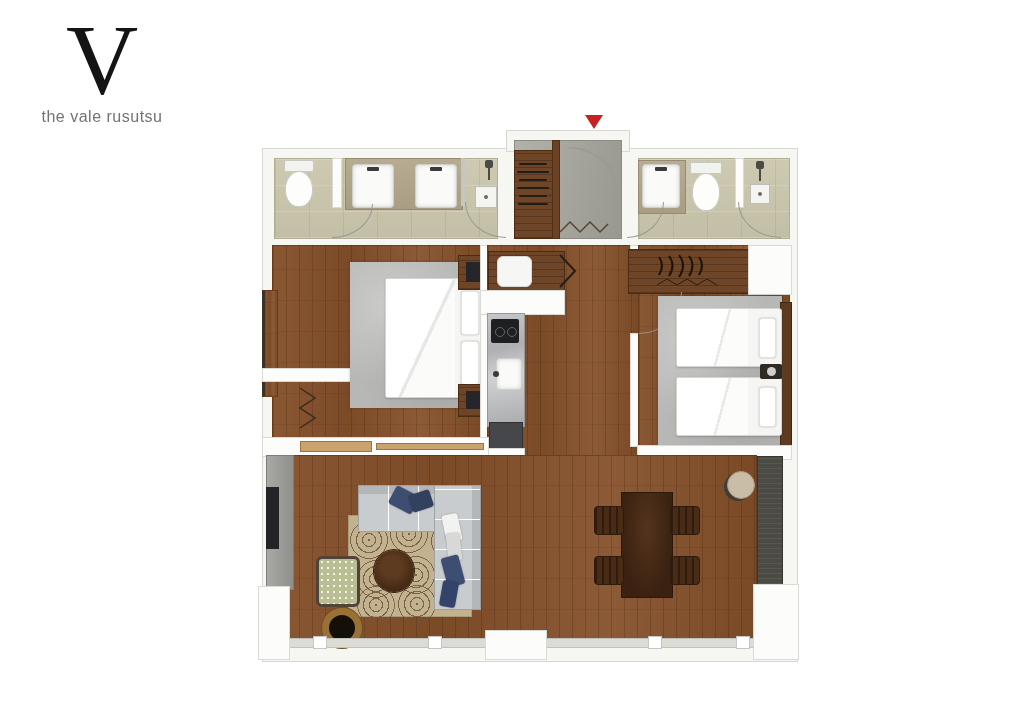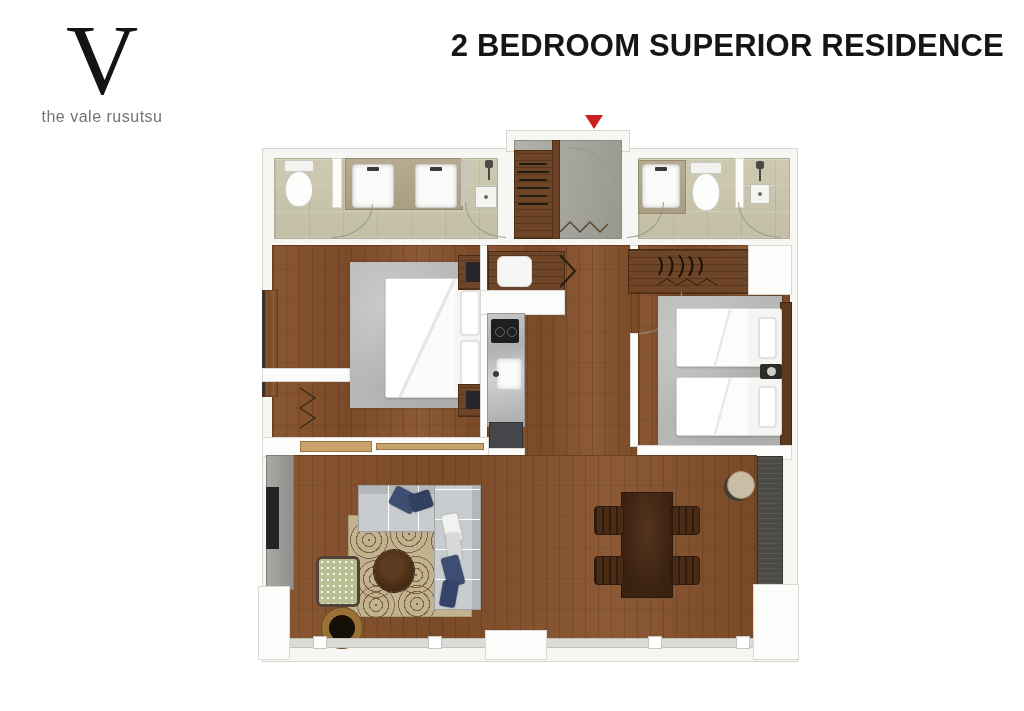--- a/index.html
+++ b/index.html
@@ -57,21 +57,20 @@
 </style>
 </head>
 <body>
 
 <div id="stage">
 
   <div class="abs" id="logo">
     <div class="v">V</div>
     <div class="word">the vale rusutsu</div>
   </div>
-  <div class="abs" id="title">2 BEDROOM SUPERIOR RESIDENCE</div>
 
   <div class="abs" id="plan">
 
     <div class="abs base" style="left:4px;top:20px;width:534px;height:512px;"></div>
     <div class="abs base" style="left:248px;top:2px;width:122px;height:20px;"></div>
 
     <div class="abs" style="left:327px;top:-13px;width:0;height:0;border-left:9px solid transparent;border-right:9px solid transparent;border-top:14px solid #c92121;"></div>
 
     <div class="abs floor-tile" style="left:16px;top:30px;width:222px;height:79px;"></div>
     <div class="abs toilet-tank" style="left:26px;top:32px;width:28px;height:10px;"></div>

